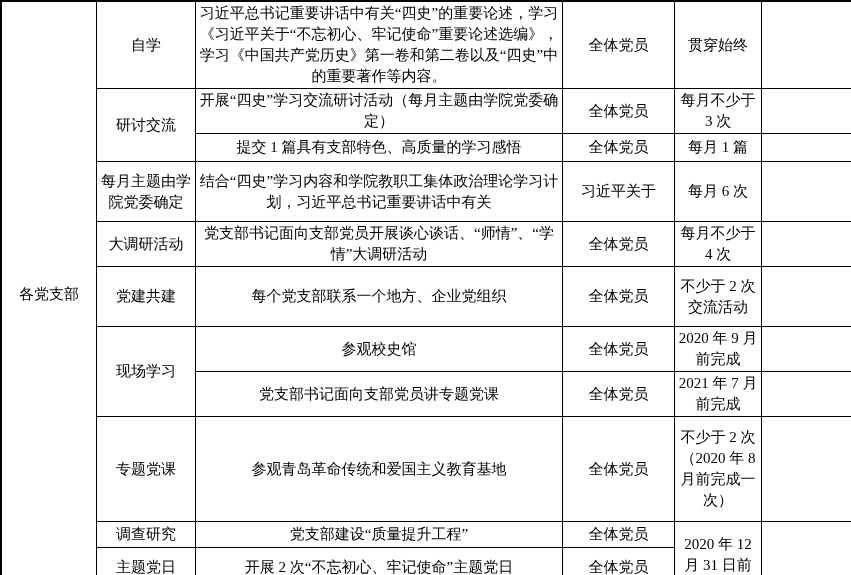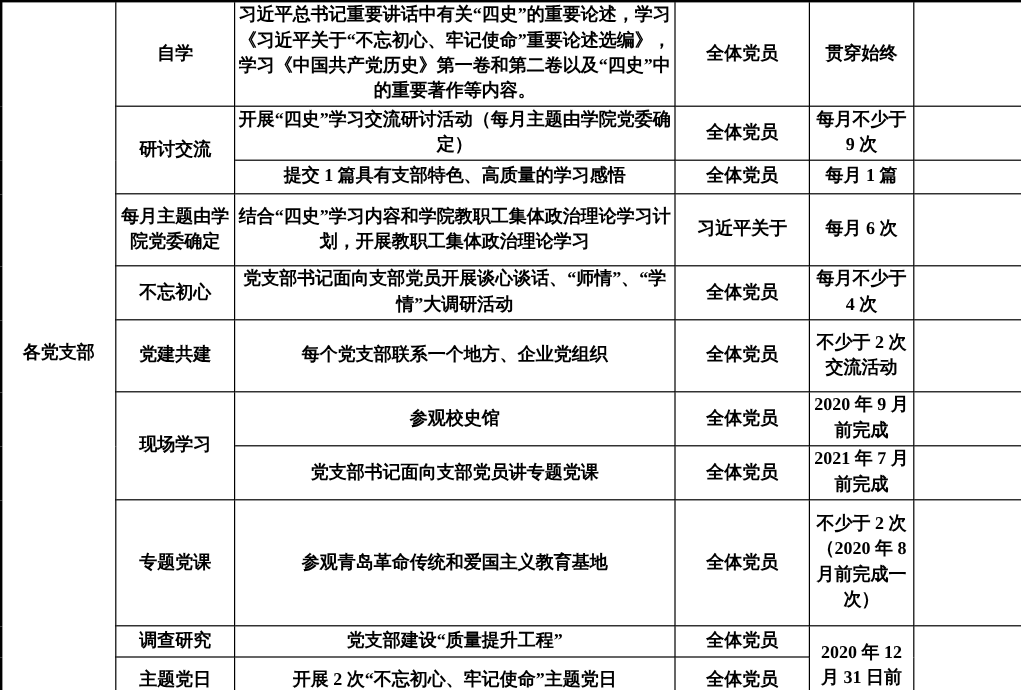--- a/index.html
+++ b/index.html
@@ -25,21 +25,20 @@
     border: 2px solid #000000;
   }
   table.doc-table td {
     border: 1px solid #000000;
     padding: 1px 3px;
     text-align: center;
     vertical-align: middle;
     line-height: 21px;
     overflow: hidden;
     word-break: break-all;
-    font-weight: bold;
   }
   td.c-group {
     width: 88px;
   }
   td.c-cat {
     width: 92px;
   }
   td.c-content {
     width: 360px;
     text-align: justify;
@@ -74,38 +73,38 @@
         <td class="c-cat">自学</td>
         <td class="c-content">习近平总书记重要讲话中有关“四史”的重要论述，学习《习近平关于“不忘初心、牢记使命”重要论述选编》，学习《中国共产党历史》第一卷和第二卷以及“四史”中的重要著作等内容。</td>
         <td class="c-aud">全体党员</td>
         <td class="c-freq">贯穿始终</td>
         <td class="c-note"></td>
       </tr>
       <tr class="r2">
         <td class="c-cat" rowspan="2">研讨交流</td>
         <td class="c-content">开展“四史”学习交流研讨活动（每月主题由学院党委确定）</td>
         <td class="c-aud">全体党员</td>
-        <td class="c-freq">每月不少于 9 次</td>
+        <td class="c-freq">每月不少于 3 次</td>
         <td class="c-note"></td>
       </tr>
       <tr class="r3">
         <td class="c-content">提交 1 篇具有支部特色、高质量的学习感悟</td>
         <td class="c-aud">全体党员</td>
         <td class="c-freq">每月 1 篇</td>
         <td class="c-note"></td>
       </tr>
       <tr class="r4">
         <td class="c-cat">每月主题由学院党委确定</td>
-        <td class="c-content">结合“四史”学习内容和学院教职工集体政治理论学习计划，开展教职工集体政治理论学习</td>
+        <td class="c-content">结合“四史”学习内容和学院教职工集体政治理论学习计划，习近平总书记重要讲话中有关</td>
         <td class="c-aud">习近平关于</td>
         <td class="c-freq">每月 6 次</td>
         <td class="c-note"></td>
       </tr>
       <tr class="r5">
-        <td class="c-cat">不忘初心</td>
+        <td class="c-cat">大调研活动</td>
         <td class="c-content">党支部书记面向支部党员开展谈心谈话、“师情”、“学情”大调研活动</td>
         <td class="c-aud">全体党员</td>
         <td class="c-freq">每月不少于 4 次</td>
         <td class="c-note"></td>
       </tr>
       <tr class="r6">
         <td class="c-cat">党建共建</td>
         <td class="c-content">每个党支部联系一个地方、企业党组织</td>
         <td class="c-aud">全体党员</td>
         <td class="c-freq">不少于 2 次交流活动</td>

